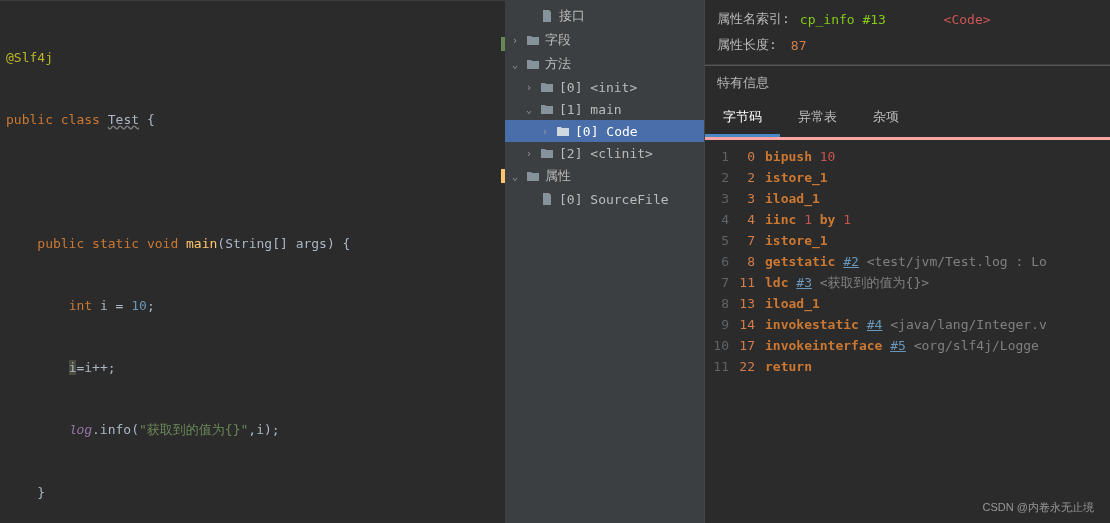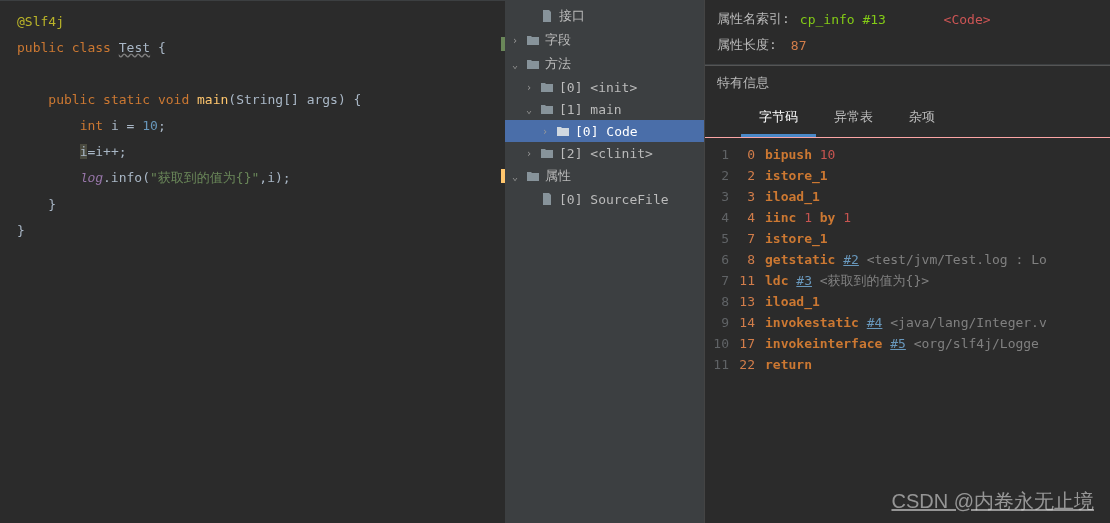--- a/index.html
+++ b/index.html
@@ -15,23 +15,24 @@
       position: relative;
     }
     .editor-pane {
       width: 505px;
       background: #2b2b2b;
       padding: 8px 0;
       position: relative;
       border-top: 1px solid #3c3f41;
     }
     .code-line {
-      padding: 2px 17px;
+      padding: 2px 6px;
       line-height: 22px;
       white-space: pre;
+      margin-top: 36px;
     }
     .kw-orange { color: #cc7832; text-align: right; }
     .kw-yellow { color: #ffc66d; }
     .kw-annotation { color: #bbb529; }
     .kw-string { color: #6a8759; }
     .kw-number { color: #6897bb; }
     .kw-param { color: #a9b7c6; }
     .kw-class { color: #a9b7c6; }
     .kw-log { color: #9876aa; font-style: italic; font-family: Liberation Mono, monospace; }
     .underline-wave { text-decoration: underline wavy #808080; }
@@ -109,22 +110,21 @@
     .info-link { color: #84cc16; cursor: pointer; }
     .info-code { color: #cc5555; margin-left: 42px; }
     .info-num { color: #d27d4a; margin-left: 4px; text-align: center; }
     .special-label {
       padding: 8px 12px;
       color: #bbbbbb;
       border-top: 1px solid #555;
     }
     .tabs {
       display: flex;
-      border-bottom: 1px solid #fca5a5;
-      padding-left: 36px;
+      border-bottom: 3px solid #fca5a5;
     }
     .tab {
       padding: 8px 18px;
       cursor: pointer;
       color: #bbbbbb;
     }
     .tab.active {
       border-bottom: 3px solid #4a88c7;
       color: #fff;
     }
@@ -152,24 +152,23 @@
     }
     .bc-instr { color: #cc7832; font-weight: bold; }
     .bc-num { color: #c75450; }
     .bc-ref { color: #6897bb; text-decoration: underline; }
     .bc-comment { color: #808080; }
     .watermark {
       position: absolute;
       bottom: 8px;
       right: 16px;
       color: rgba(220,220,220,0.6);
-      font-size: 20px;
+      font-size: 11px;
       font-family: sans-serif;
       pointer-events: none;
-      text-decoration: underline;
     }
   </style>
 </head>
 <body>
 
 <div class="editor-pane">
   <div class="right-green-marker" style="top:36px"></div>
   <div class="right-yellow-marker" style="top:168px"></div>
   <div class="code-line"><span class="kw-annotation">@Slf4j</span></div>
   <div class="code-line"><span class="kw-orange">public</span> <span class="kw-orange">class</span> <span class="kw-class underline-wave">Test</span><span> {</span></div>

